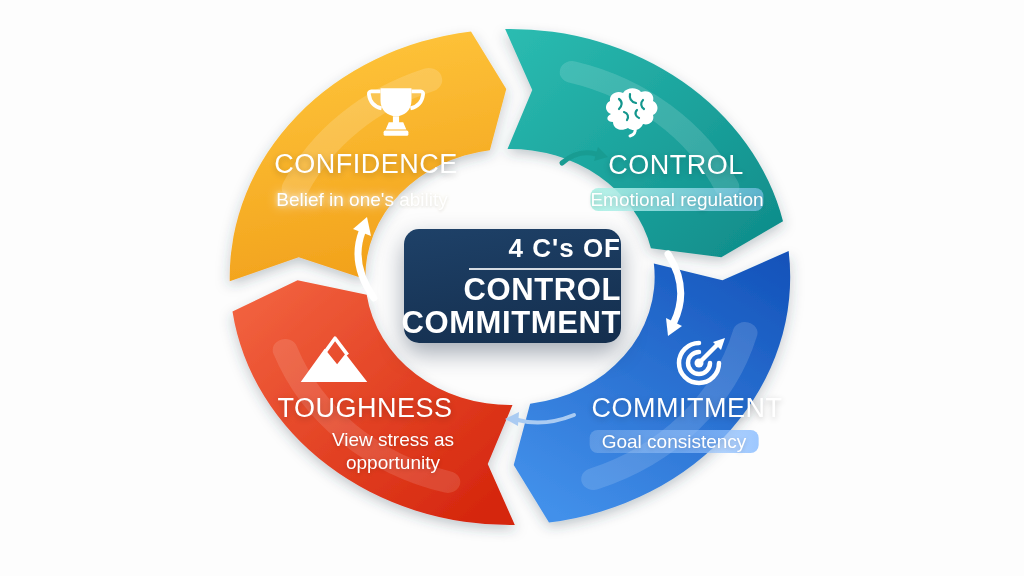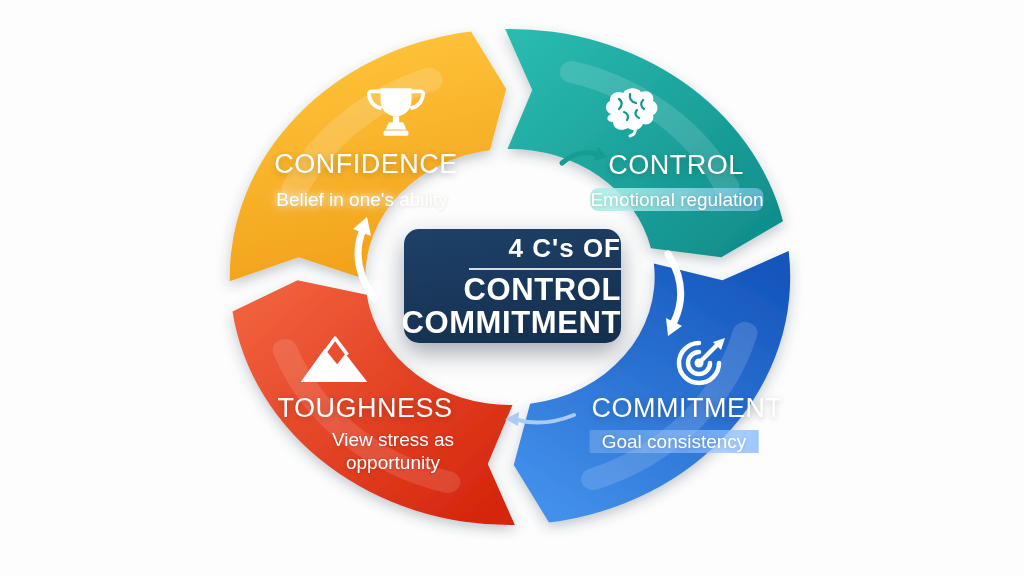--- a/index.html
+++ b/index.html
@@ -20,21 +20,21 @@
     color:#ffffff; font-weight:400; font-size:19px; text-align:center;
     text-shadow:0 1px 4px rgba(0,0,0,0.18);
   }
   .glow-warm { text-shadow:0 0 12px rgba(255,255,255,0.95), 0 0 4px rgba(255,250,230,0.85), 0 1px 3px rgba(0,0,0,0.15); white-space:nowrap; }
   .hl-teal {
     background:linear-gradient(90deg, rgba(173,241,228,0.92), rgba(150,205,255,0.55));
     border-radius:8px; padding:1px 0; white-space:nowrap;
   }
   .hl-blue {
     background:linear-gradient(90deg, rgba(255,255,255,0.18), rgba(140,190,255,0.85));
-    border-radius:0; padding:1px 12px; white-space:nowrap;
+    border-radius:8px; padding:1px 12px; white-space:nowrap;
   }
   .sub-wrap { width:180px; line-height:1.2; }
 
   .center-box {
     position:absolute; left:404px; top:229px; width:217px; height:114px;
     background:linear-gradient(170deg,#1E4168,#142E4D);
     border-radius:15px;
     display:flex; flex-direction:column; align-items:flex-end; justify-content:center;
     color:#ffffff;
     box-shadow:0 10px 24px rgba(15,35,60,0.38);

